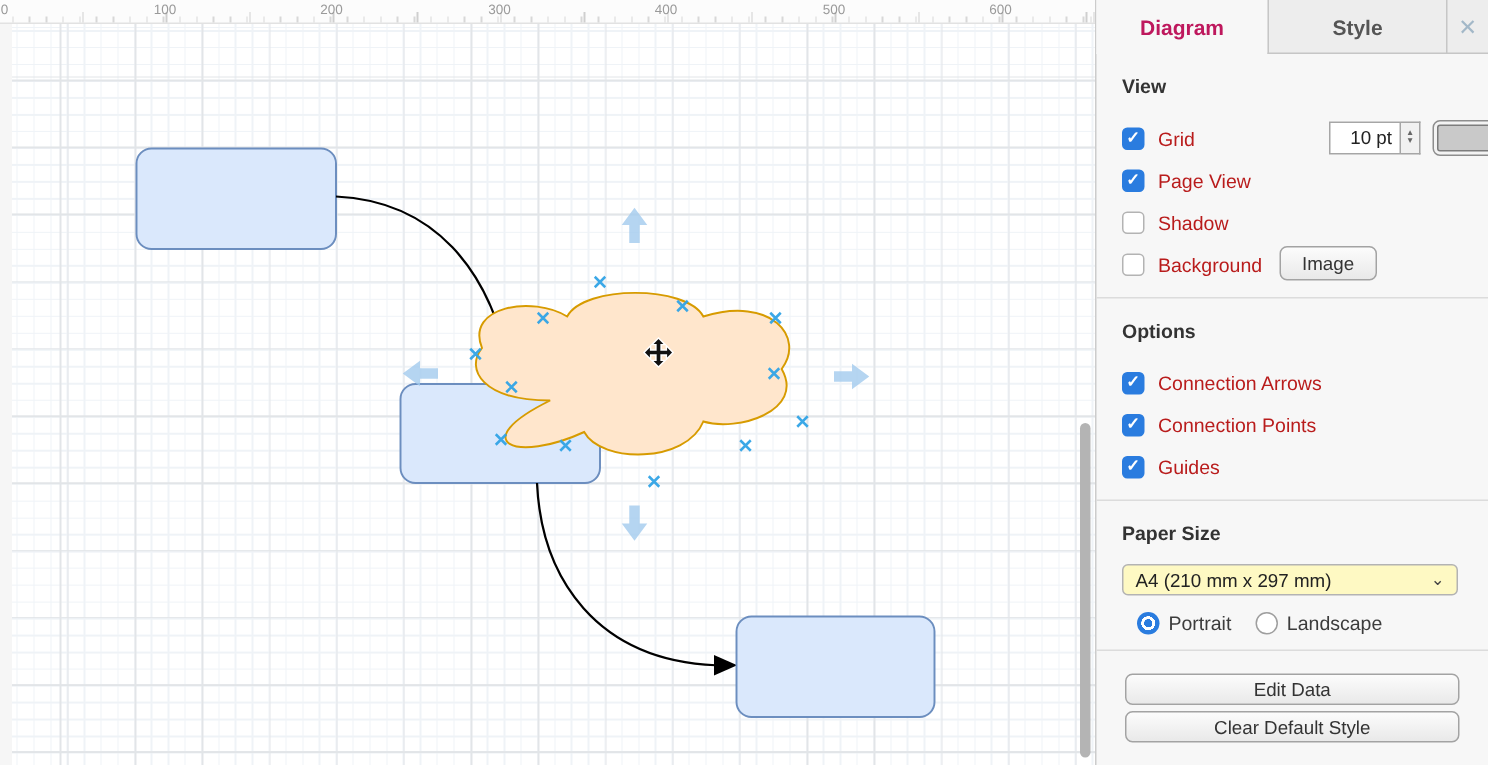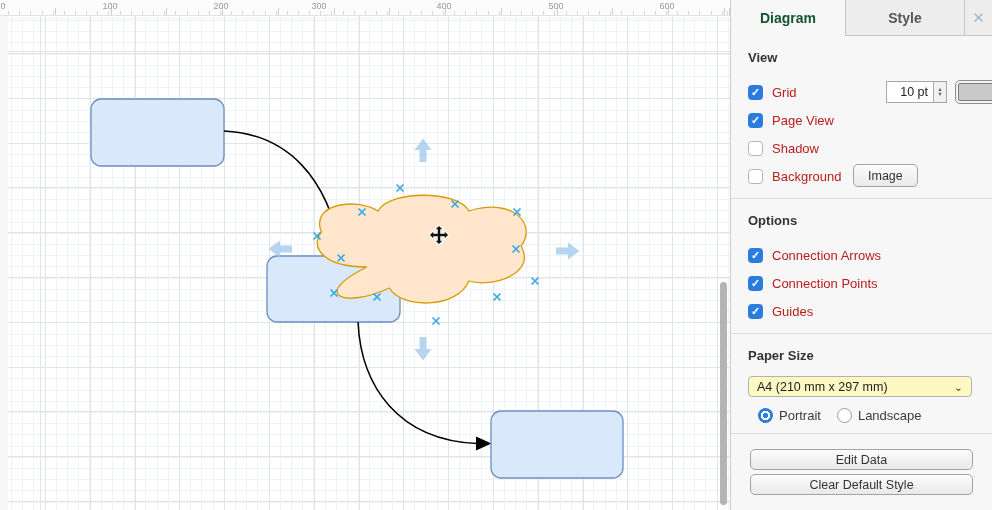--- a/index.html
+++ b/index.html
@@ -31,21 +31,21 @@
   .cp{stroke:var(--connection-point);stroke-width:1.7;fill:none;opacity:.95;}
   .move-cursor{fill:#111;stroke:#fff;stroke-width:2.4;paint-order:stroke;}
   .vscroll{position:absolute;right:3px;top:282px;width:7px;height:223px;border-radius:4px;background:var(--scrollbar);z-index:5;}
 
   
   .panel{width:262px;height:510px;background:#f7f7f7;border-left:1px solid #cccccc;box-sizing:border-box;color:#3c3c3c;font-size:13px;flex:0 0 auto;}
   .tabs{display:flex;height:36px;background:#ededed;box-sizing:border-box;}
   .tab{box-sizing:border-box;display:flex;align-items:center;justify-content:center;font-size:14px;font-weight:bold;color:#555;border-bottom:1px solid #c6c6c6;cursor:default;}
   .tab-diagram{width:114px;}
   .tab-style{width:119px;border-left:1px solid #c6c6c6;}
-  .tab.active{background:#f7f7f7;border-bottom:1px solid #f7f7f7;color:#14532d;}
+  .tab.active{background:#f7f7f7;border-bottom:1px solid #f7f7f7;color:#be185d;}
   .tab-close{width:28px;display:flex;align-items:center;justify-content:center;border-left:1px solid #c6c6c6;border-bottom:1px solid #c6c6c6;box-sizing:border-box;color:var(--close-icon);font-size:15px;cursor:default;}
   .section{padding:12px 17px 8px 17px;}
   .section + .section{border-top:1px solid #dcdcdc;}
   .sec-title{font-weight:bold;color:#333;margin:2px 0 13px 0;}
   .row{position:relative;display:flex;align-items:center;height:28px;}
   .checkbox{box-sizing:border-box;width:15px;height:15px;border-radius:3.5px;background:#fff;border:1px solid #b3b3b3;margin-right:9px;flex:0 0 auto;}
   .checkbox.checked{background:var(--accent);border-color:var(--accent);}
   .checkbox .check{display:none;color:#fff;font-size:11px;font-weight:bold;line-height:13px;text-align:center;}
   .checkbox.checked .check{display:block;}
   .lbl{color:#b91c1c;}
@@ -73,21 +73,21 @@
 
   <div class="canvas">
     <div class="page"></div>
 
     <div class="ruler">
       <div class="ticks-small"></div>
       <div class="ticks-mid"></div>
       <span class="lab" style="left:-9px">0</span>
       <span class="lab" style="left:98px">100</span>
       <span class="lab" style="left:209px">200</span>
-      <span class="lab" style="left:307px">300</span>
+      <span class="lab" style="left:321px">300</span>
       <span class="lab" style="left:432px">400</span>
       <span class="lab" style="left:544px">500</span>
       <span class="lab" style="left:655px">600</span>
     </div>
 
     <svg class="scene" width="730" height="495" viewBox="0 15 730 495">
 
       <rect class="node" x="91" y="99" width="133" height="67" rx="10" ry="10"></rect>
       <rect class="node" x="267" y="256" width="133" height="66" rx="10" ry="10"></rect>
 

